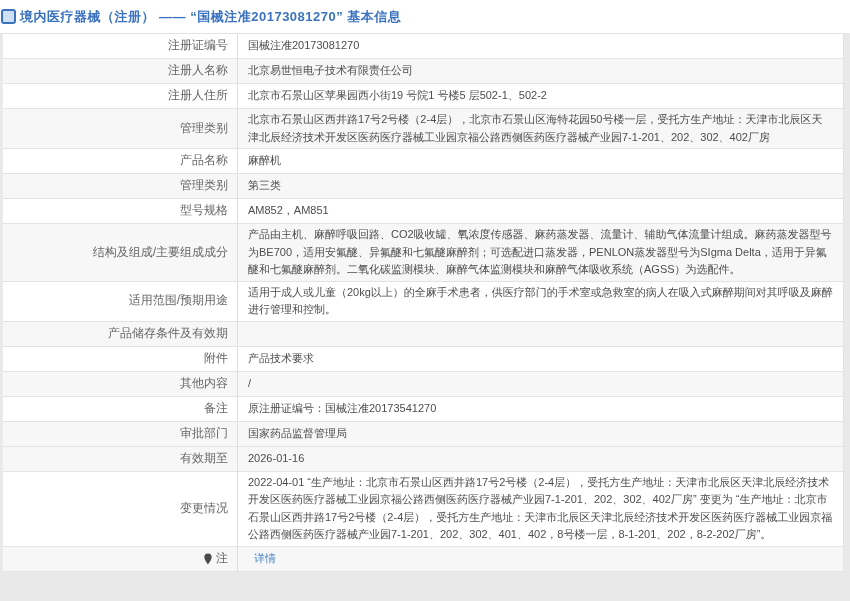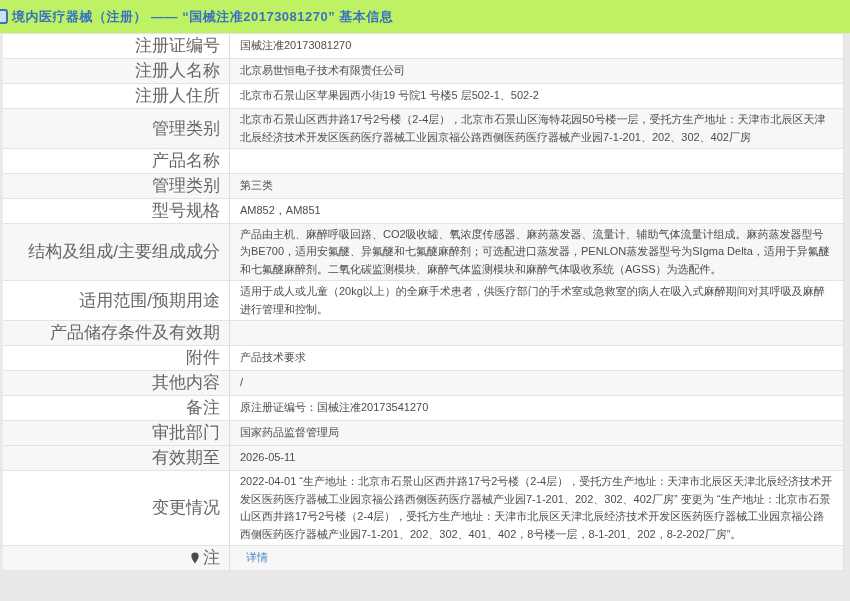--- a/index.html
+++ b/index.html
@@ -7,22 +7,22 @@
     width: 850px; height: 601px;
     overflow: hidden;
     background: #e9e9e9;
     font-family: "Liberation Sans", "DejaVu Sans", sans-serif;
   }
   
   .titlebar {
     height: 33px;
     display: flex;
     align-items: center;
-    padding-left: 0;
-    background: #bef264;
+    padding-left: 8px;
+    background: #ffffff;
   }
   .title-icon {
     display: inline-block;
     width: 15px; height: 15px;
     margin-left: -7px;   
     margin-right: 4px;
     border: 2px solid #3a72c0;
     border-radius: 3px;
     background: #cfe0f5;
     flex: 0 0 auto;
@@ -51,22 +51,23 @@
   .row.alt { background: #f7f7f7; }
   .label-cell {
     flex: 0 0 227px;
     display: flex;
     align-items: center;
     justify-content: flex-end;
     text-align: right;
     padding: 3px 9px;
     border-right: 1px solid #dddddd;
     color: #666666;
-    font-size: 17px;
+    font-size: 12px;
     line-height: 17.5px;
+    margin-left: 8px;
   }
   .value-cell {
     flex: 1 1 auto;
     display: flex;
     align-items: center;
     padding: 2px 10px;
     color: #4d4d4d;
     font-size: 11px;
     line-height: 17.5px;
     min-height: 24px;
@@ -114,20 +115,23 @@
       </div>
     </div>
     <div class="row alt">
       <div class="label-cell">管理类别</div>
       <div class="value-cell">
         <span>北京市石景山区西井路17号2号楼（2-4层），北京市石景山区海特花园50号楼一层，受托方生产地址：天津市北辰区天津北辰经济技术开发区医药医疗器械工业园京福公路西侧医药医疗器械产业园7-1-201、202、302、402厂房</span>
       </div>
     </div>
     <div class="row">
       <div class="label-cell">产品名称</div>
+      <div class="value-cell">
+        <span>麻醉机</span>
+      </div>
     </div>
     <div class="row alt">
       <div class="label-cell">管理类别</div>
       <div class="value-cell">
         <span>第三类</span>
       </div>
     </div>
     <div class="row">
       <div class="label-cell">型号规格</div>
       <div class="value-cell">
@@ -172,21 +176,21 @@
     </div>
     <div class="row alt">
       <div class="label-cell">审批部门</div>
       <div class="value-cell">
         <span>国家药品监督管理局</span>
       </div>
     </div>
     <div class="row alt">
       <div class="label-cell">有效期至</div>
       <div class="value-cell">
-        <span>2026-05-11</span>
+        <span>2026-01-16</span>
       </div>
     </div>
     <div class="row">
       <div class="label-cell">变更情况</div>
       <div class="value-cell">
         <span>2022-04-01 “生产地址：北京市石景山区西井路17号2号楼（2-4层），受托方生产地址：天津市北辰区天津北辰经济技术开发区医药医疗器械工业园京福公路西侧医药医疗器械产业园7-1-201、202、302、402厂房” 变更为 “生产地址：北京市石景山区西井路17号2号楼（2-4层），受托方生产地址：天津市北辰区天津北辰经济技术开发区医药医疗器械工业园京福公路西侧医药医疗器械产业园7-1-201、202、302、401、402，8号楼一层，8-1-201、202，8-2-202厂房”。</span>
       </div>
     </div>
     <div class="row alt">
       <div class="label-cell">

